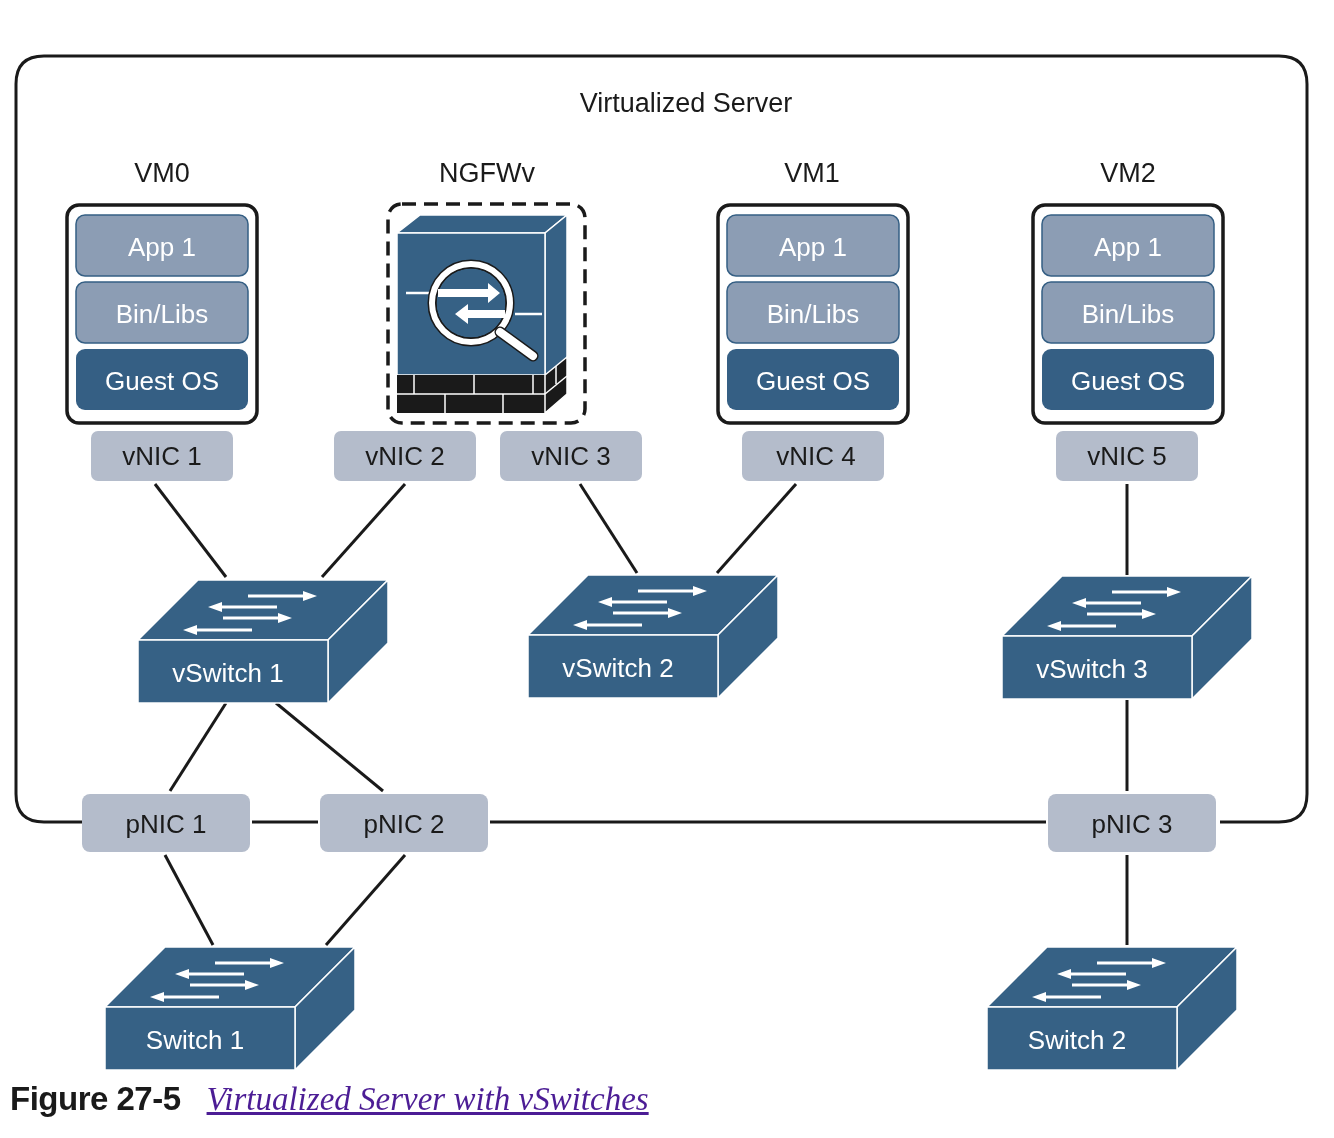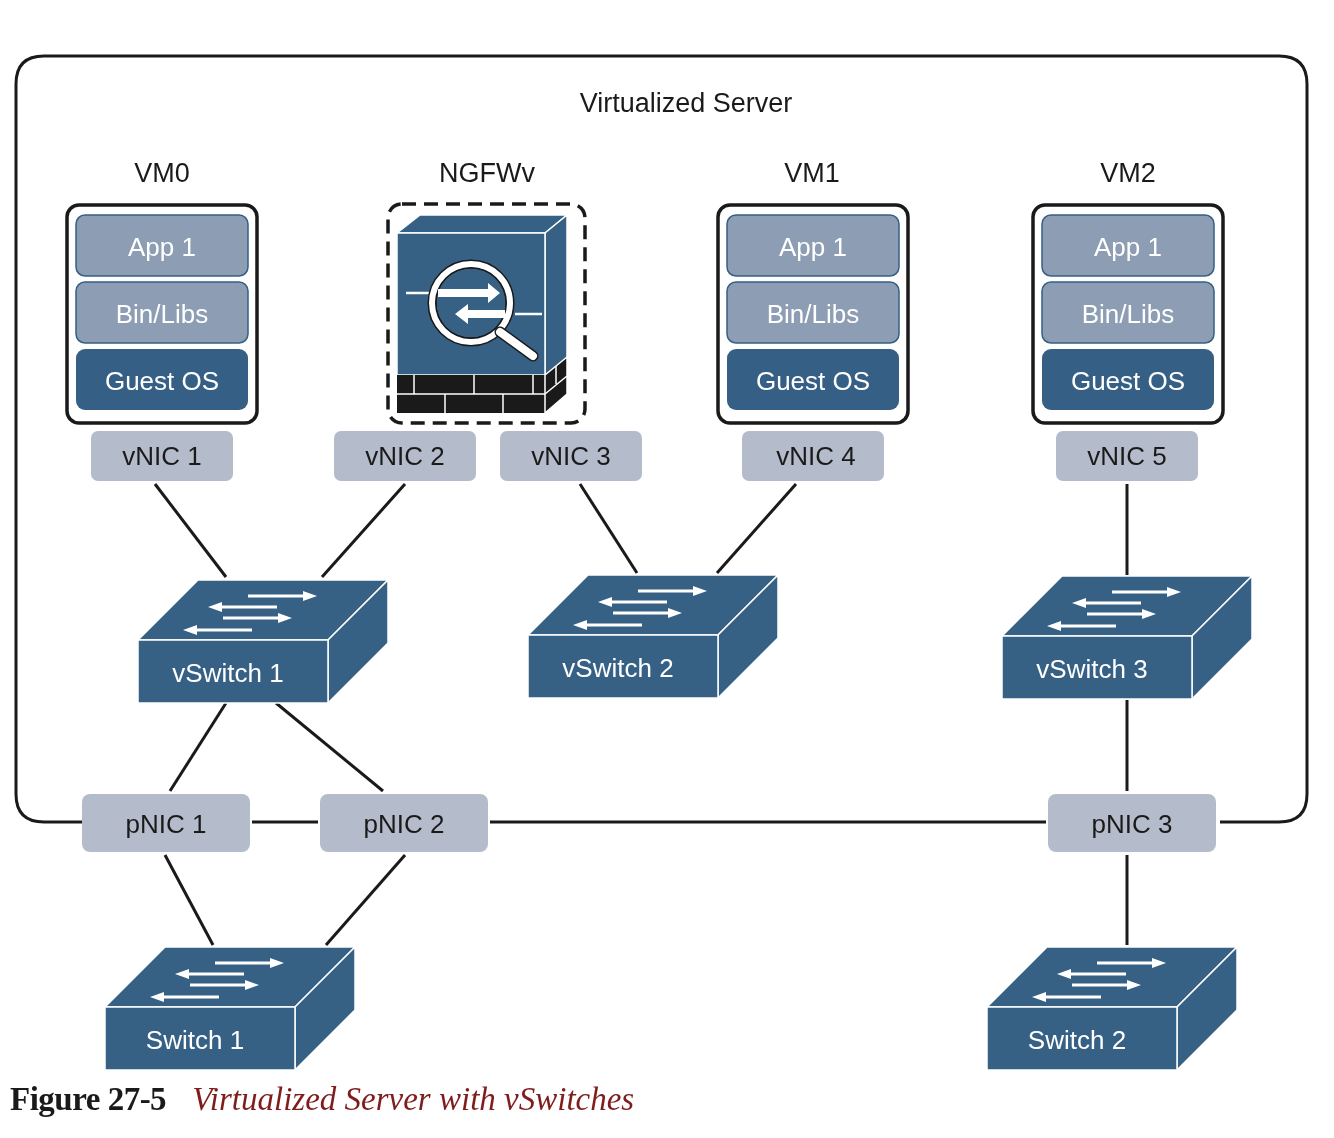--- a/index.html
+++ b/index.html
@@ -1,21 +1,21 @@
 <!DOCTYPE html>
 <html><head>
 <meta charset="utf-8">
 <style>
   html, body { margin: 0; padding: 0; background: #ffffff; }
   body { width: 1334px; height: 1138px; position: relative; overflow: hidden; font-family: "Liberation Sans", sans-serif; }
   svg#diagram { position: absolute; left: 0; top: 0; }
   .lbl { font-family: "Liberation Sans", sans-serif; }
   .caption { position: absolute; left: 10px; top: 1080px; font-size: 33px; white-space: nowrap; }
-  .caption .num { font-family: Liberation Serif, serif; font-weight: bold; color: #1a1a1a; letter-spacing: -0.5px; }
-  .caption .title { font-family: "Liberation Serif", serif; font-style: italic; color: #7f1d1d; margin-left: 26px; }
+  .caption .num { font-family: Liberation Sans, sans-serif; font-weight: bold; color: #1a1a1a; letter-spacing: -0.5px; }
+  .caption .title { font-family: "Liberation Serif", serif; font-style: italic; color: #4c1d95; margin-left: 26px; text-decoration: underline; }
 </style>
 </head>
 <body>
 
 <svg id="diagram" width="1334" height="1138" viewBox="0 0 1334 1138" xmlns="http://www.w3.org/2000/svg">
   <defs>
     <g id="sw-arrows">
       
     </g>
   </defs>

